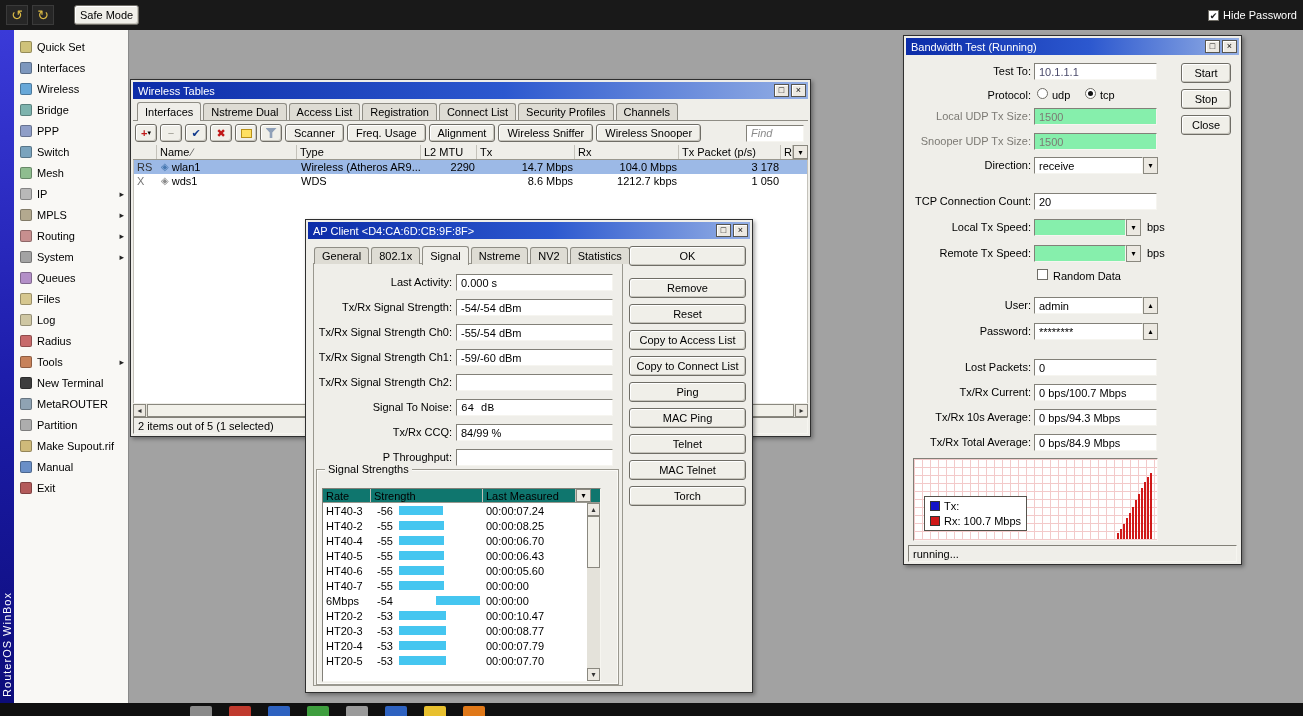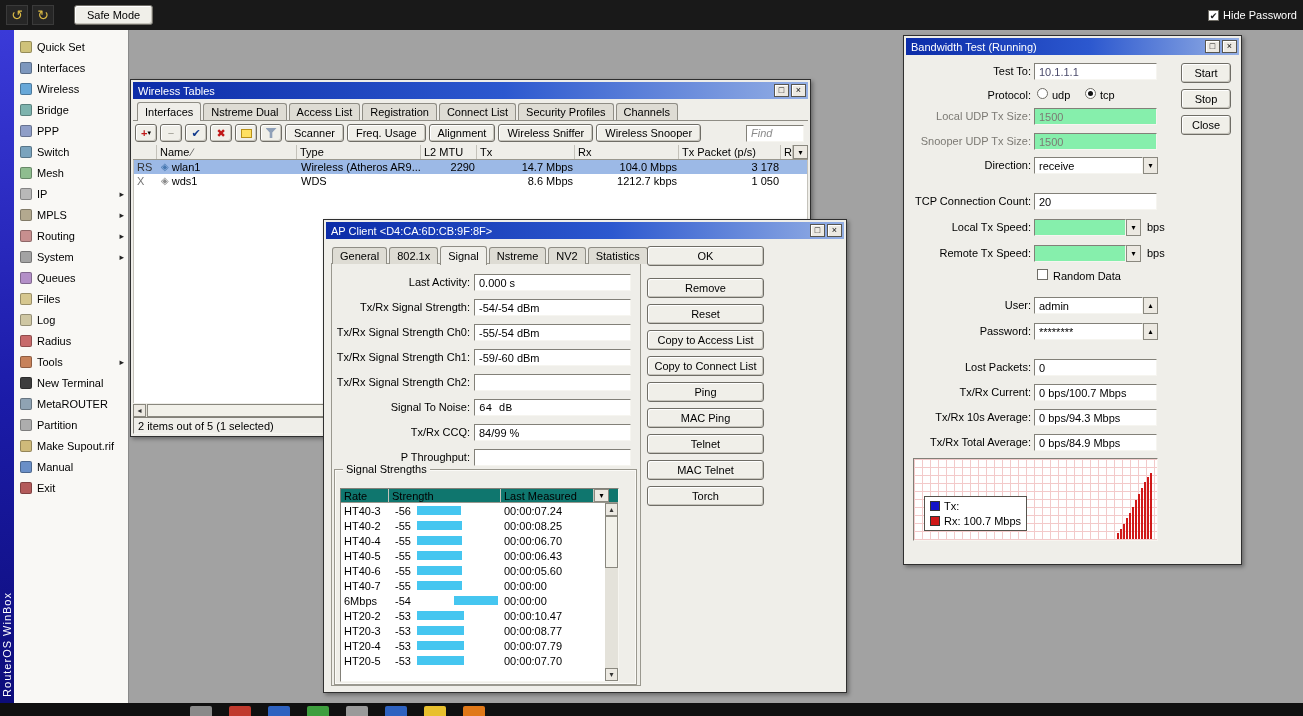--- a/index.html
+++ b/index.html
@@ -6,21 +6,21 @@
   html,body{width:1303px;height:716px;overflow:hidden;background:#a2a2a2;
     font-family:"Liberation Sans",sans-serif;font-size:11px;color:#000}
   
   .topbar{position:absolute;left:0;top:0;width:1303px;height:30px;background:#191919;
     display:flex;align-items:center;padding:0 6px;gap:4px;z-index:50}
   .tool-ico{width:22px;height:20px;color:#d9b945;font-size:14px;line-height:18px;text-align:center;
     background:#262626;border:1px solid #3a3a3a;cursor:default}
   .btn{background:#f0efe9;border:1px solid #6f6d66;border-radius:3px;color:#000;
     box-shadow:inset 1px 1px 0 #fff,inset -1px -1px 0 #c6c4bc;
     display:inline-flex;align-items:center;justify-content:center;white-space:nowrap;cursor:default}
-  .safe-mode{height:20px;padding:0 12px;margin-left:16px}
+  .safe-mode{height:20px;padding:0 5px;margin-left:16px}
   .hidepw{margin-left:auto;display:flex;align-items:center;gap:4px;color:#fff;white-space:nowrap;padding-right:0}
   .cb,.cbx{width:11px;height:11px;background:#fff;border:1px solid #6f6d66;font-size:9px;
     line-height:10px;text-align:center;color:#222;display:inline-block}
   
   .bluebar{position:absolute;left:0;top:30px;width:14px;height:673px;z-index:40;
     background:linear-gradient(180deg,#3a3ad8 0%,#1b1ba8 55%,#0d0d7a 100%)}
   .vtext{position:absolute;left:1px;bottom:6px;width:13px;color:#fff;font-size:11px;
     writing-mode:vertical-rl;transform:rotate(180deg);letter-spacing:1px;white-space:nowrap}
   .sidebar{position:absolute;left:14px;top:30px;width:115px;height:673px;background:#f9f8f5;
     border-right:1px solid #8a8a8a;z-index:40;padding-top:6px}
@@ -477,26 +477,29 @@
       <div class="leg-row" data-name="legend-entry">
         <span class="leg-sq" data-name="tx-legend-swatch" style="background: rgb(20, 20, 200);"></span>
         <span data-name="legend-label">Tx:</span>
       </div>
       <div class="leg-row" data-name="legend-entry">
         <span class="leg-sq" data-name="rx-100-7-mbps-legend-swatch" style="background: rgb(208, 24, 24);"></span>
         <span data-name="legend-label">Rx: 100.7 Mbps</span>
       </div>
     </div>
 
+  <div class="statusbar" style="position:absolute;left:4px;right:4px;top:509px" data-name="bandwidth-status-bar">
+    <span data-name="bandwidth-status-text">running...</span>
+  </div>
 <div class="btn bw-btn" data-name="start-button" style="top: 27px;">Start</div>
     <div class="btn bw-btn" data-name="stop-button" style="top: 53px;">Stop</div>
     <div class="btn bw-btn" data-name="close-button" style="top: 79px;">Close</div>
   </div>
 
-<div class="win" id="win-ap" style="left:323px;top:219px;width:524px;height:474px;z-index:30" data-name="ap-client-window">
+<div class="win" id="win-ap" style="left:305px;top:219px;width:448px;height:474px;z-index:30" data-name="ap-client-window">
   <div class="titlebar" data-name="ap-client-titlebar">
     <span class="t" data-name="ap-client-title">AP Client &lt;D4:CA:6D:CB:9F:8F&gt;</span>
     <span class="wbtn" data-name="minimize-icon">□</span>
     <span class="wbtn" data-name="close-icon">×</span>
   </div>
   <div class="tabpage" data-name="signal-tab-page"></div>
   <div class="tabs" id="ap-tabs" style="position:absolute;left:8px;top:25px;border-bottom:none;padding:0;height:19px" data-name="ap-client-tabs">
       <div class="tab" data-name="tab-general">General</div>
       <div class="tab" data-name="tab-802-1x">802.1x</div>
       <div class="tab active" data-name="tab-signal">Signal</div>

